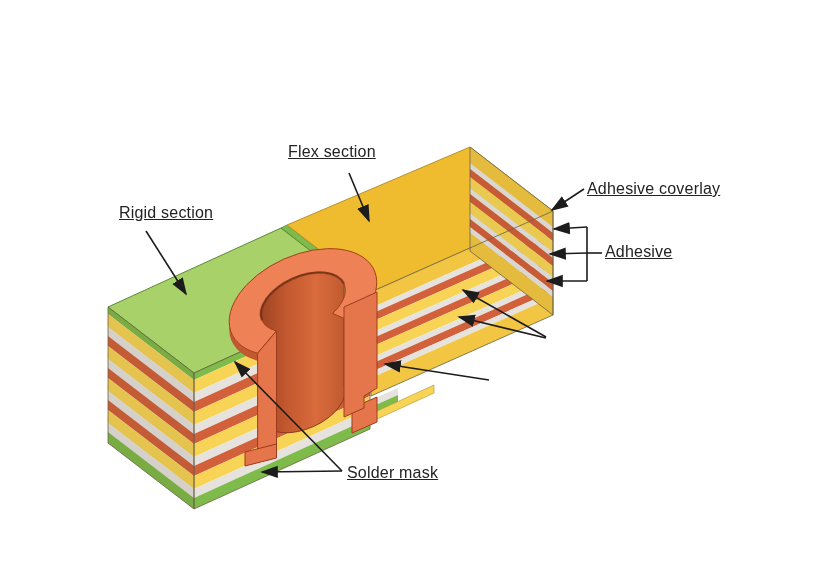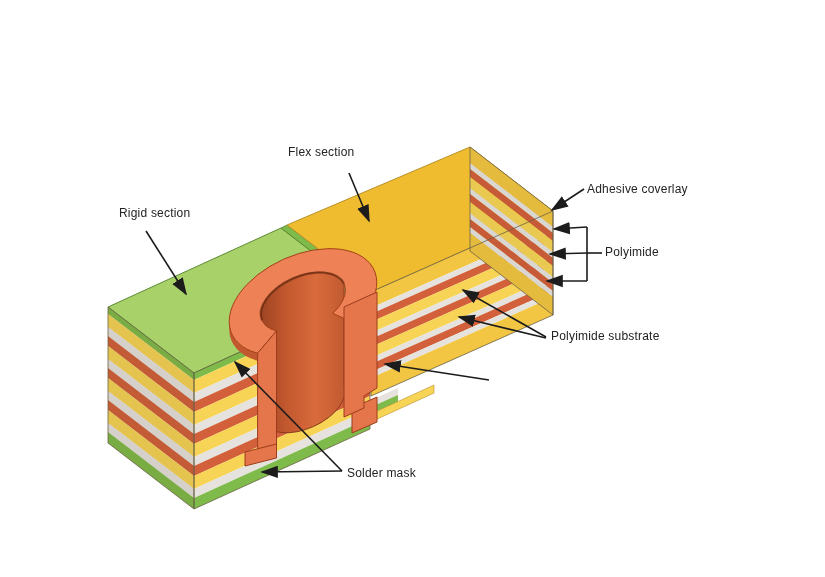--- a/index.html
+++ b/index.html
@@ -1,20 +1,20 @@
 <!DOCTYPE html>
 <html><head>
 <meta charset="utf-8">
 <style>
   html,body{margin:0;padding:0;background:#ffffff;}
   .stage{position:relative;width:825px;height:577px;background:#ffffff;overflow:hidden;
          font-family:"Liberation Sans", sans-serif;}
   .stage svg{position:absolute;left:0;top:0;}
-  .lbl{position:absolute;font-size:12px;line-height:20px;color:#232323;white-space:nowrap;
-       letter-spacing:0.2px;}
+  .lbl{position:absolute;font-size:16px;line-height:20px;color:#232323;white-space:nowrap;
+       letter-spacing:0.2px;text-decoration:underline;}
 </style>
 </head>
 <body>
 
 <div class="stage">
 <svg width="825" height="577" viewBox="0 0 825 577">
   <defs>
     <marker id="ah" viewBox="0 0 10 8" refX="9" refY="4" markerWidth="11" markerHeight="9" orient="auto">
       <path d="M0,0.5 L10,4 L0,7.5 Z" fill="#1c1c1c"></path>
     </marker>
@@ -122,16 +122,15 @@
     <line x1="546" y1="338" x2="459" y2="317" marker-end="url(#ah)"></line>
     <line x1="489" y1="380" x2="385" y2="364" marker-end="url(#ah)"></line>
     <line x1="342" y1="471" x2="235" y2="362" marker-end="url(#ah)"></line>
     <line x1="342" y1="471" x2="262" y2="472" marker-end="url(#ah)"></line>
   </g>
 </svg>
 
 <div class="lbl" style="left:110px;top:203px;margin-left:9px;">Rigid section</div>
 <div class="lbl" style="left:288px;top:142px;">Flex section</div>
 <div class="lbl" style="left:587px;top:179px;">Adhesive coverlay</div>
-<div class="lbl" style="left:605px;top:242px;">Polyimide</div>
-<div class="lbl" style="left:551px;top:326px;">Polyimide substrate</div>
+<div class="lbl" style="left:605px;top:242px;">Adhesive</div>
 <div class="lbl" style="left:347px;top:463px;">Solder mask</div>
 </div>
 
 </body></html>

